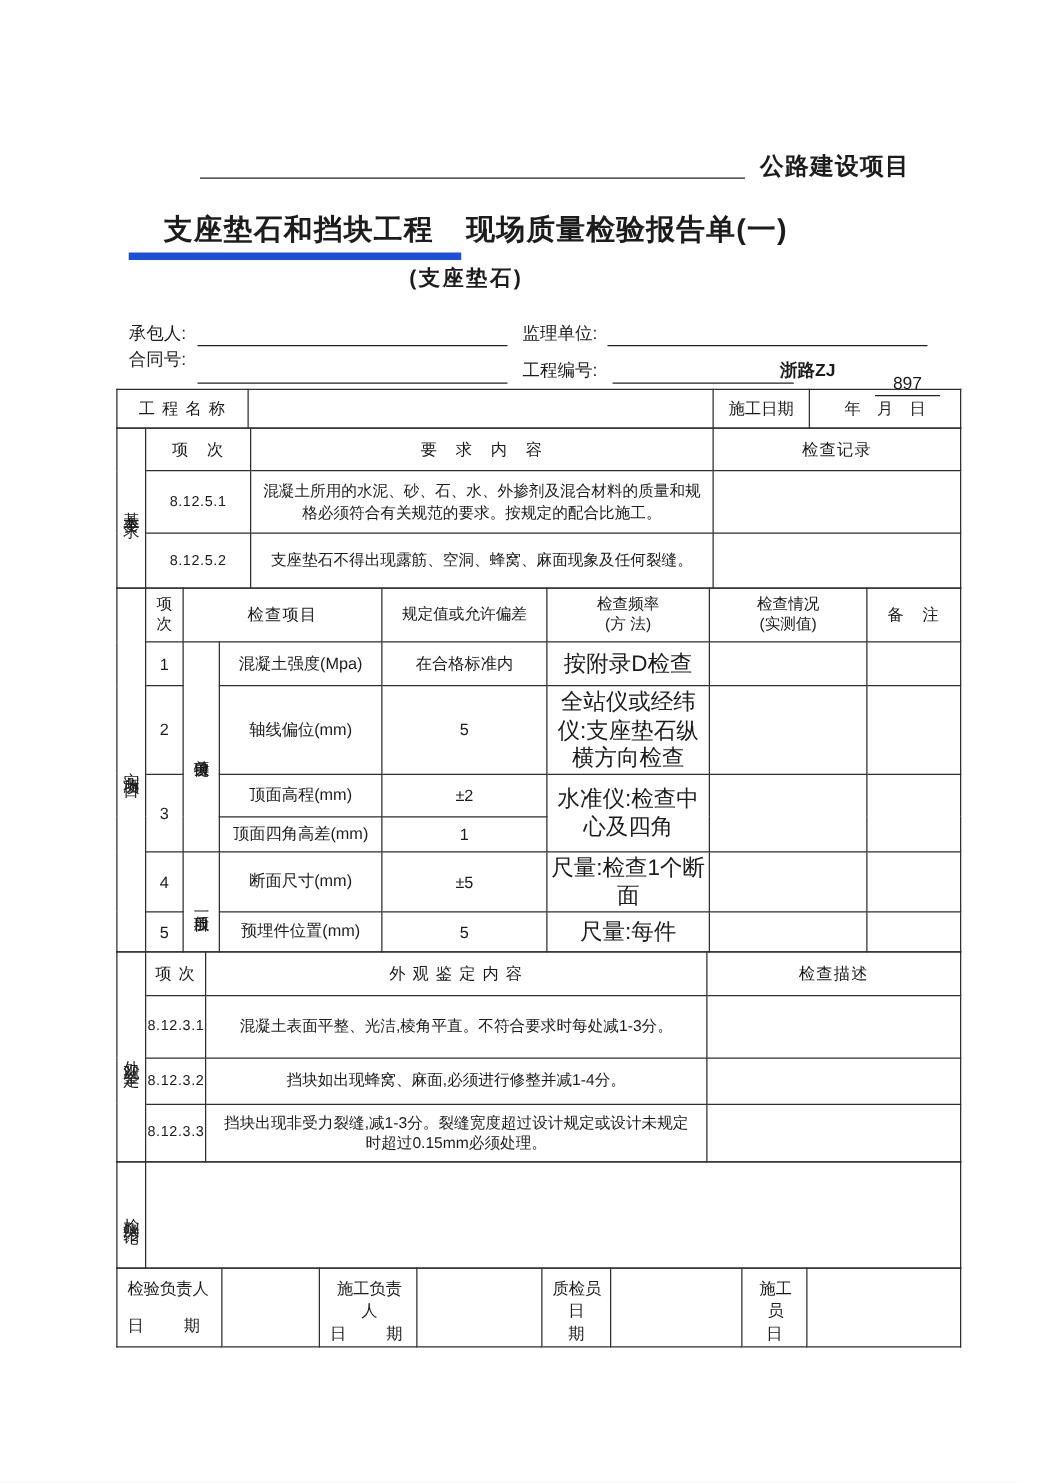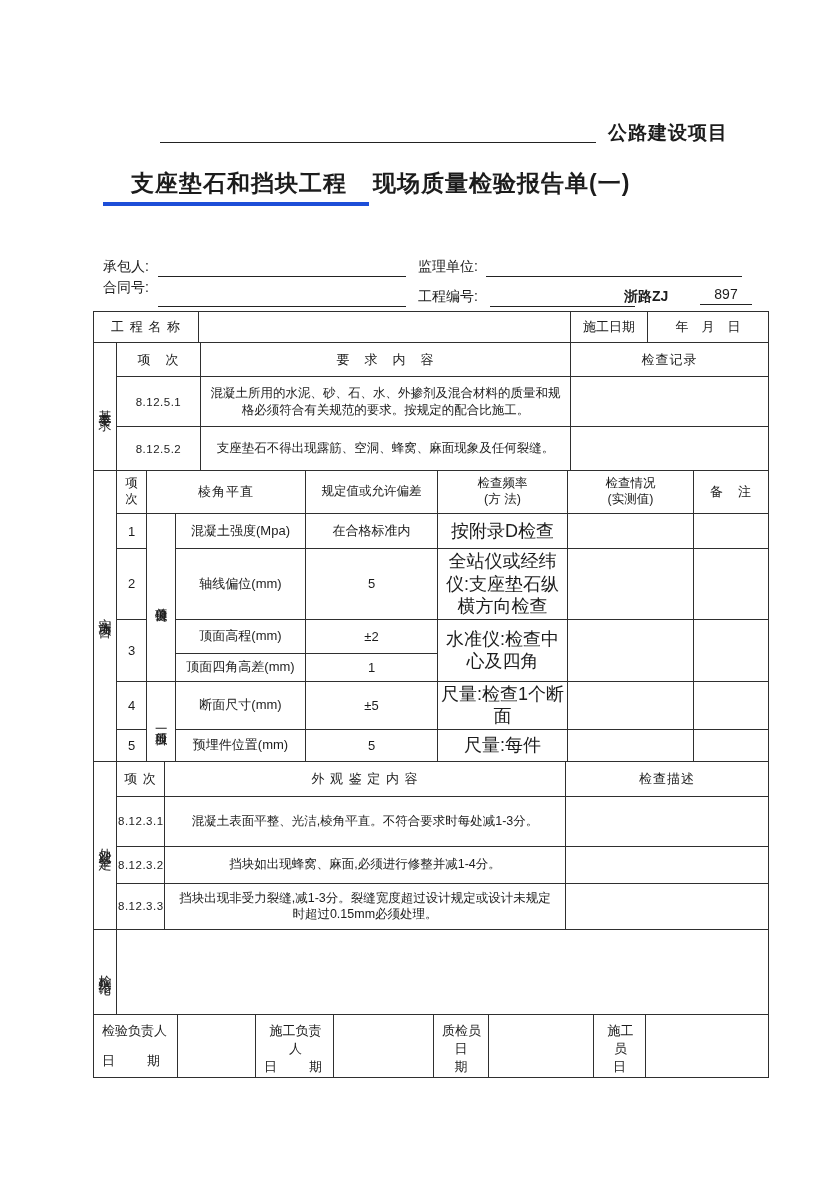--- a/index.html
+++ b/index.html
@@ -7,21 +7,21 @@
     position:relative;width:838px;height:1186px;background:#ffffff;
     font-family:"Liberation Sans","DejaVu Sans",sans-serif;color:#1c1c1c;
     margin:0 auto;overflow:hidden;
   }
   .abs{position:absolute;}
   
   .top-line{left:160px;top:128px;width:436px;height:14px;border-bottom:1.5px solid #222;}
   .top-label{left:608px;top:120px;font-size:19px;font-weight:600;letter-spacing:1px;white-space:nowrap;}
   
   .title{left:103px;top:168px;font-size:23px;font-weight:700;white-space:nowrap;letter-spacing:1px;}
-  .title-underlined{display:inline-block;border-bottom:4px solid #1d4ed8;padding:0 22px 3px 28px;}
+  .title-underlined{display:inline-block;border-bottom:6px solid #1d4ed8;padding:0 22px 3px 28px;}
   .title-rest{display:inline-block;padding-left:4px;}
   .subtitle{left:0;top:211px;width:746px;text-align:center;font-size:17px;font-weight:600;letter-spacing:2px;}
   
   .flabel{font-size:14px;font-weight:500;white-space:nowrap;}
   .fline{height:18px;border-bottom:1.5px solid #222;}
   .fcode{font-size:14px;font-weight:500;white-space:nowrap;}
   .fcodenum{width:52px;text-align:center;font-size:14px;border-bottom:1.5px solid #222;height:18px;}
   
   .stack{left:93px;top:311px;width:676px;}
   table.tbl{border-collapse:collapse;table-layout:fixed;width:675px;padding-left:48px;}
@@ -48,32 +48,33 @@
 <body>
 
 <div class="page">
 
   <div class="abs top-line"></div>
   <div class="abs top-label">公路建设项目</div>
 
   <div class="abs title">
     <span class="title-underlined">支座垫石和挡块工程</span><span class="title-rest">现场质量检验报告单(一)</span>
   </div>
+  <div class="abs subtitle">(支座垫石)</div>
 
   <div class="abs flabel" style="left:103px;top:258px;">承包人:</div>
   <div class="abs fline" style="left:158px;top:258px;width:248px;"></div>
   <div class="abs flabel" style="left:418px;top:258px;">监理单位:</div>
   <div class="abs fline" style="left:486px;top:258px;width:256px;"></div>
 
   <div class="abs flabel" style="left:103px;top:279px;">合同号:</div>
   <div class="abs fline" style="left:158px;top:288px;width:248px;"></div>
   <div class="abs flabel" style="left:418px;top:288px;">工程编号:</div>
   <div class="abs fline" style="left:490px;top:288px;width:145px;"></div>
   <div class="abs fcode" style="left:624px;top:288px;font-weight:bold;">浙路ZJ</div>
-  <div class="abs fcodenum" style="left:700px;top:286px;">897</div>
+  <div class="abs fcodenum" style="left:700px;top:298px;">897</div>
 
   <div class="abs stack">
 
     <table class="tbl">
       <colgroup>
           <col style="width:105px">
           <col style="width:372px">
           <col style="width:77px">
           <col style="width:121px">
         </colgroup>
@@ -122,21 +123,21 @@
           <col style="width:130px">
           <col style="width:132px">
           <col style="width:130px">
           <col style="width:126px">
           <col style="width:75px">
         </colgroup>
       <tbody>
           <tr class="r43">
         <td class="vlabel" rowspan="7"><span>实测项目</span></td>
         <td class="hdr2">项次</td>
-        <td class="hdr" colspan="2">棱角平直</td>
+        <td class="hdr" colspan="2">检查项目</td>
         <td class="hdr2">规定值或允许偏差</td>
         <td class="hdr2">
           <div>检查频率</div>
           <div>(方 法)</div>
         </td>
         <td class="hdr2">
           <div>检查情况</div>
           <div>(实测值)</div>
         </td>
         <td class="hdr">备　注</td>

